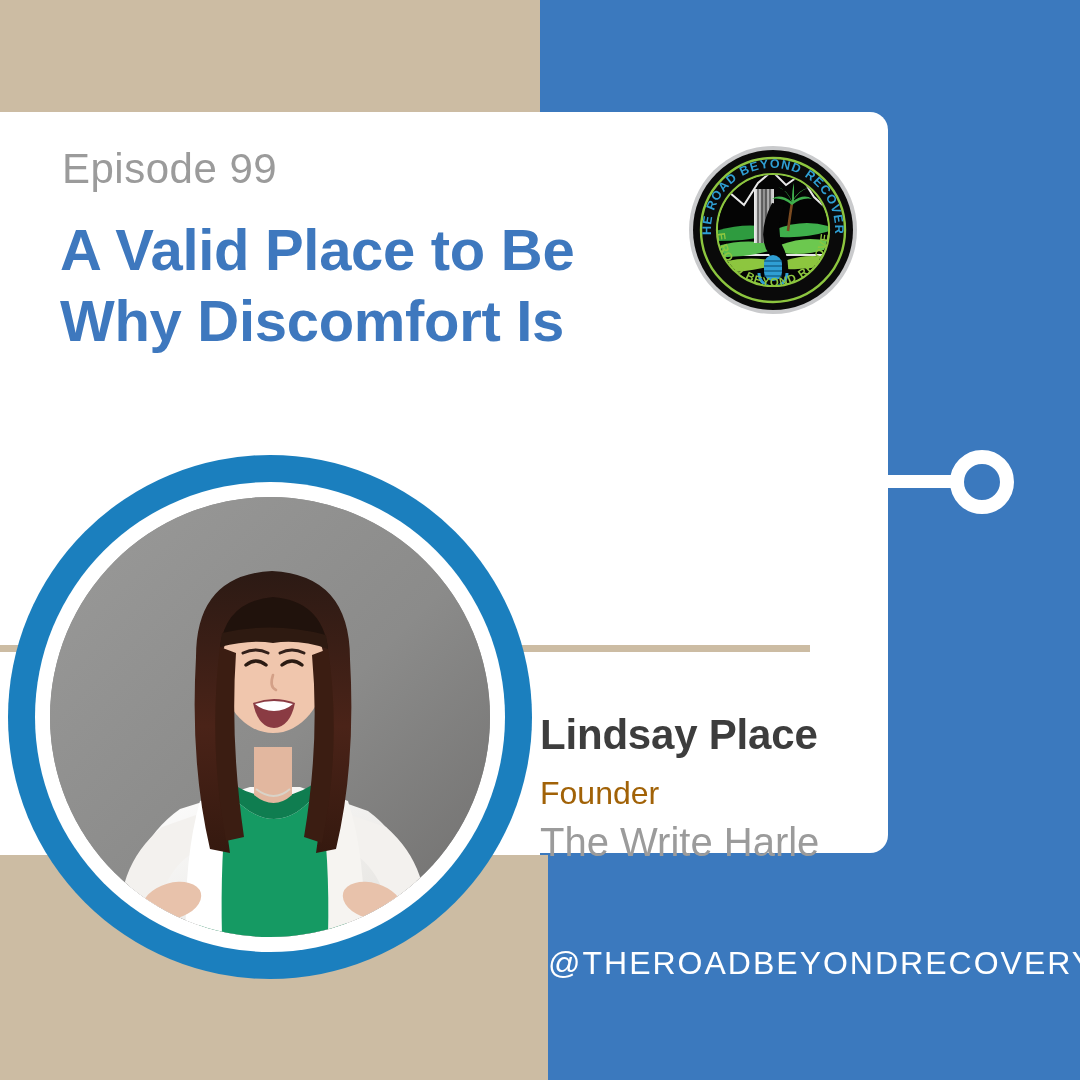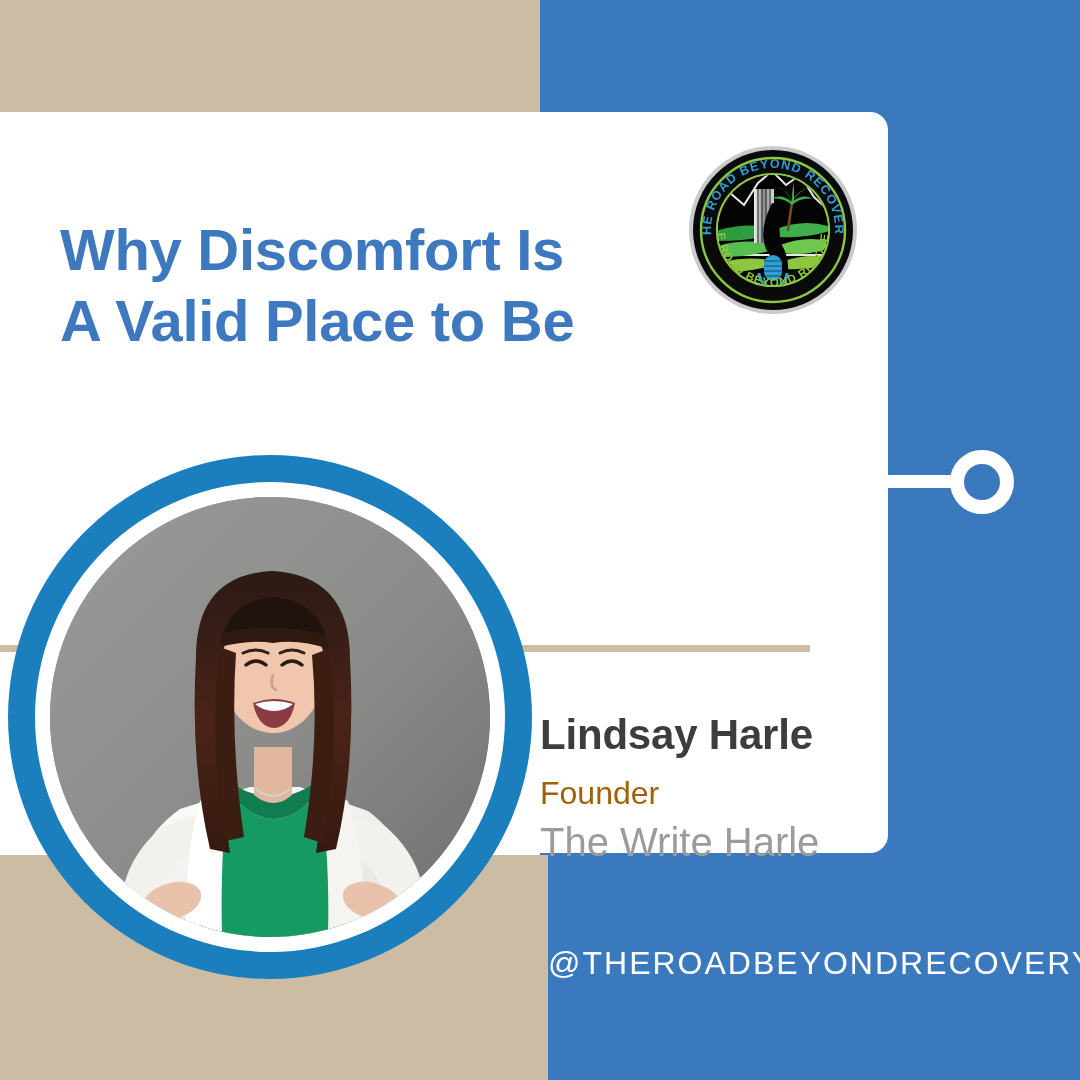--- a/index.html
+++ b/index.html
@@ -119,24 +119,25 @@
 <body>
 
 <div id="canvas">
 
   <div class="bg-blue-panel"></div>
   <div class="bg-beige-top"></div>
   <div class="bg-beige-bottom"></div>
 
   <div class="card"></div>
 
+  <div class="eps-label">Episode 99</div>
 
   <div class="title">
+    <span class="line">A Valid Place to Be</span>
     <span class="line">Why Discomfort Is</span>
-    <span class="line">A Valid Place to Be</span>
   </div>
 
   <div class="logo-badge">
     <svg viewBox="0 0 170 170" xmlns="http://www.w3.org/2000/svg">
       <defs>
         <path id="arcTop" d="M 85,85 m -62,0 a 62,62 0 1,1 124,0" fill="none"></path>
         <path id="arcTopTxt" d="M 23,85 a 62,62 0 0,1 124,0" fill="none"></path>
         <path id="arcBotTxt" d="M 29,85 a 56,56 0 0,0 112,0" fill="none"></path>
         <clipPath id="innerClip">
             <circle cx="85" cy="85" r="55"></circle>
@@ -271,19 +272,19 @@
 
           <path d="M203 206 Q224 198 245 206 Q240 230 224 231 Q208 230 203 206 Z" fill="#8a3b43"></path>
           <path d="M205 207 Q224 201 243 207 Q235 214 224 214 Q213 214 205 207 Z" fill="#ffffff"></path>
 
           <path d="M206 292 Q224 306 240 292" stroke="#d9d3c8" stroke-width="2" fill="none"></path>
         </svg>
       </div>
     </div>
   </div>
 
-  <div class="speaker-name">Lindsay Harle</div>
+  <div class="speaker-name">Lindsay Place</div>
   <div class="speaker-role">Founder</div>
   <div class="speaker-org">The Write Harle</div>
 
   <div class="handle">@THEROADBEYONDRECOVERY</div>
 
 </div>
 
 </body></html>

